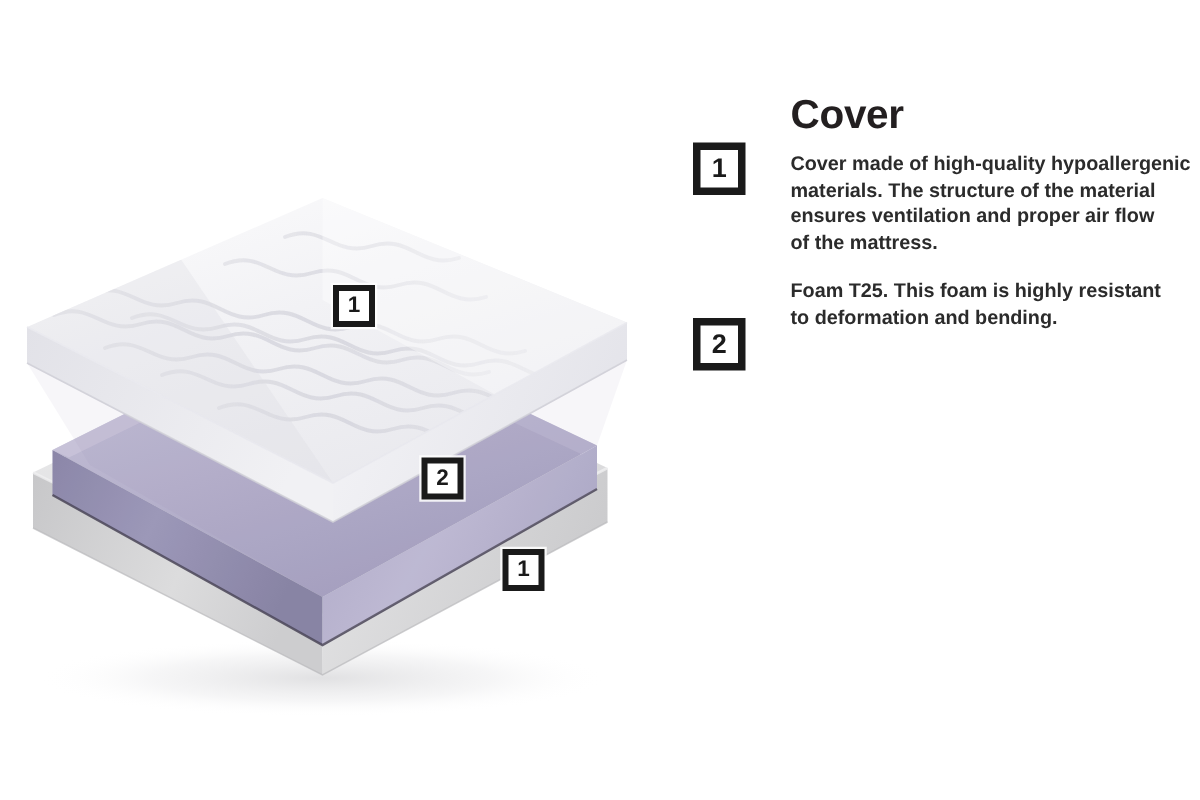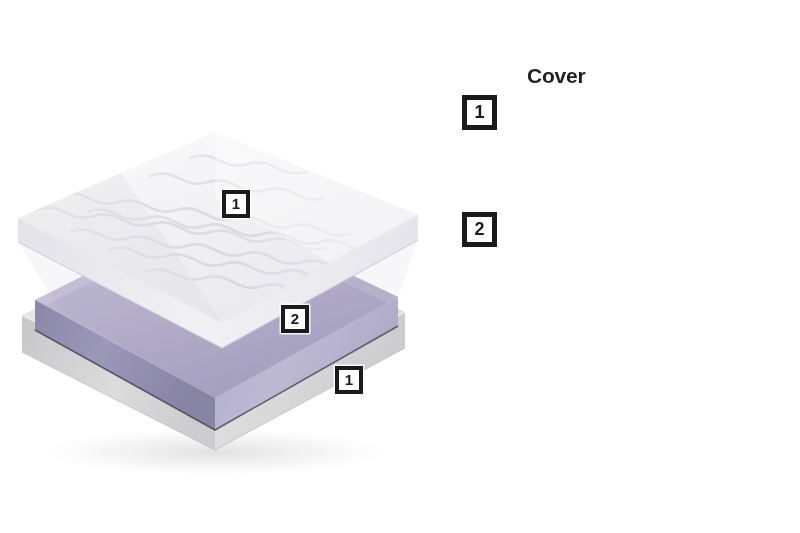--- a/index.html
+++ b/index.html
@@ -89,21 +89,21 @@
 
   .legend-text {
     position: absolute;
     left: 72px;
     top: 0;
     width: 273px;
   }
   .legend-title {
     margin: 0;
     font-family: "Liberation Sans", sans-serif;
-    font-size: 21px;
+    font-size: 27px;
     font-weight: bold;
     line-height: 32px;
     letter-spacing: -0.2px;
     color: #231f20;
   }
   .legend-body {
     margin: 8px 0 0 0;
     font-family: "Liberation Sans", sans-serif;
     font-size: 13.2px;
     font-weight: bold;
@@ -261,21 +261,27 @@
   <div class="callout callout-foam">2</div>
   <div class="callout callout-cover-base">1</div>
 </div>
 
 <div id="legend">
 
   <div class="legend-entry entry-cover">
     <div class="legend-badge">1</div>
     <div class="legend-text">
       <h2 class="legend-title">Cover</h2>
+      <p class="legend-body">Cover made of high-quality hypoallergenic
+materials. The structure of the material
+ensures ventilation and proper air flow
+of the mattress.</p>
     </div>
   </div>
 
   <div class="legend-entry entry-foam">
     <div class="legend-badge">2</div>
     <div class="legend-text">
+      <p class="legend-body">Foam T25. This foam is highly resistant
+to deformation and bending.</p>
     </div>
   </div>
 </div>
 
 </body></html>

